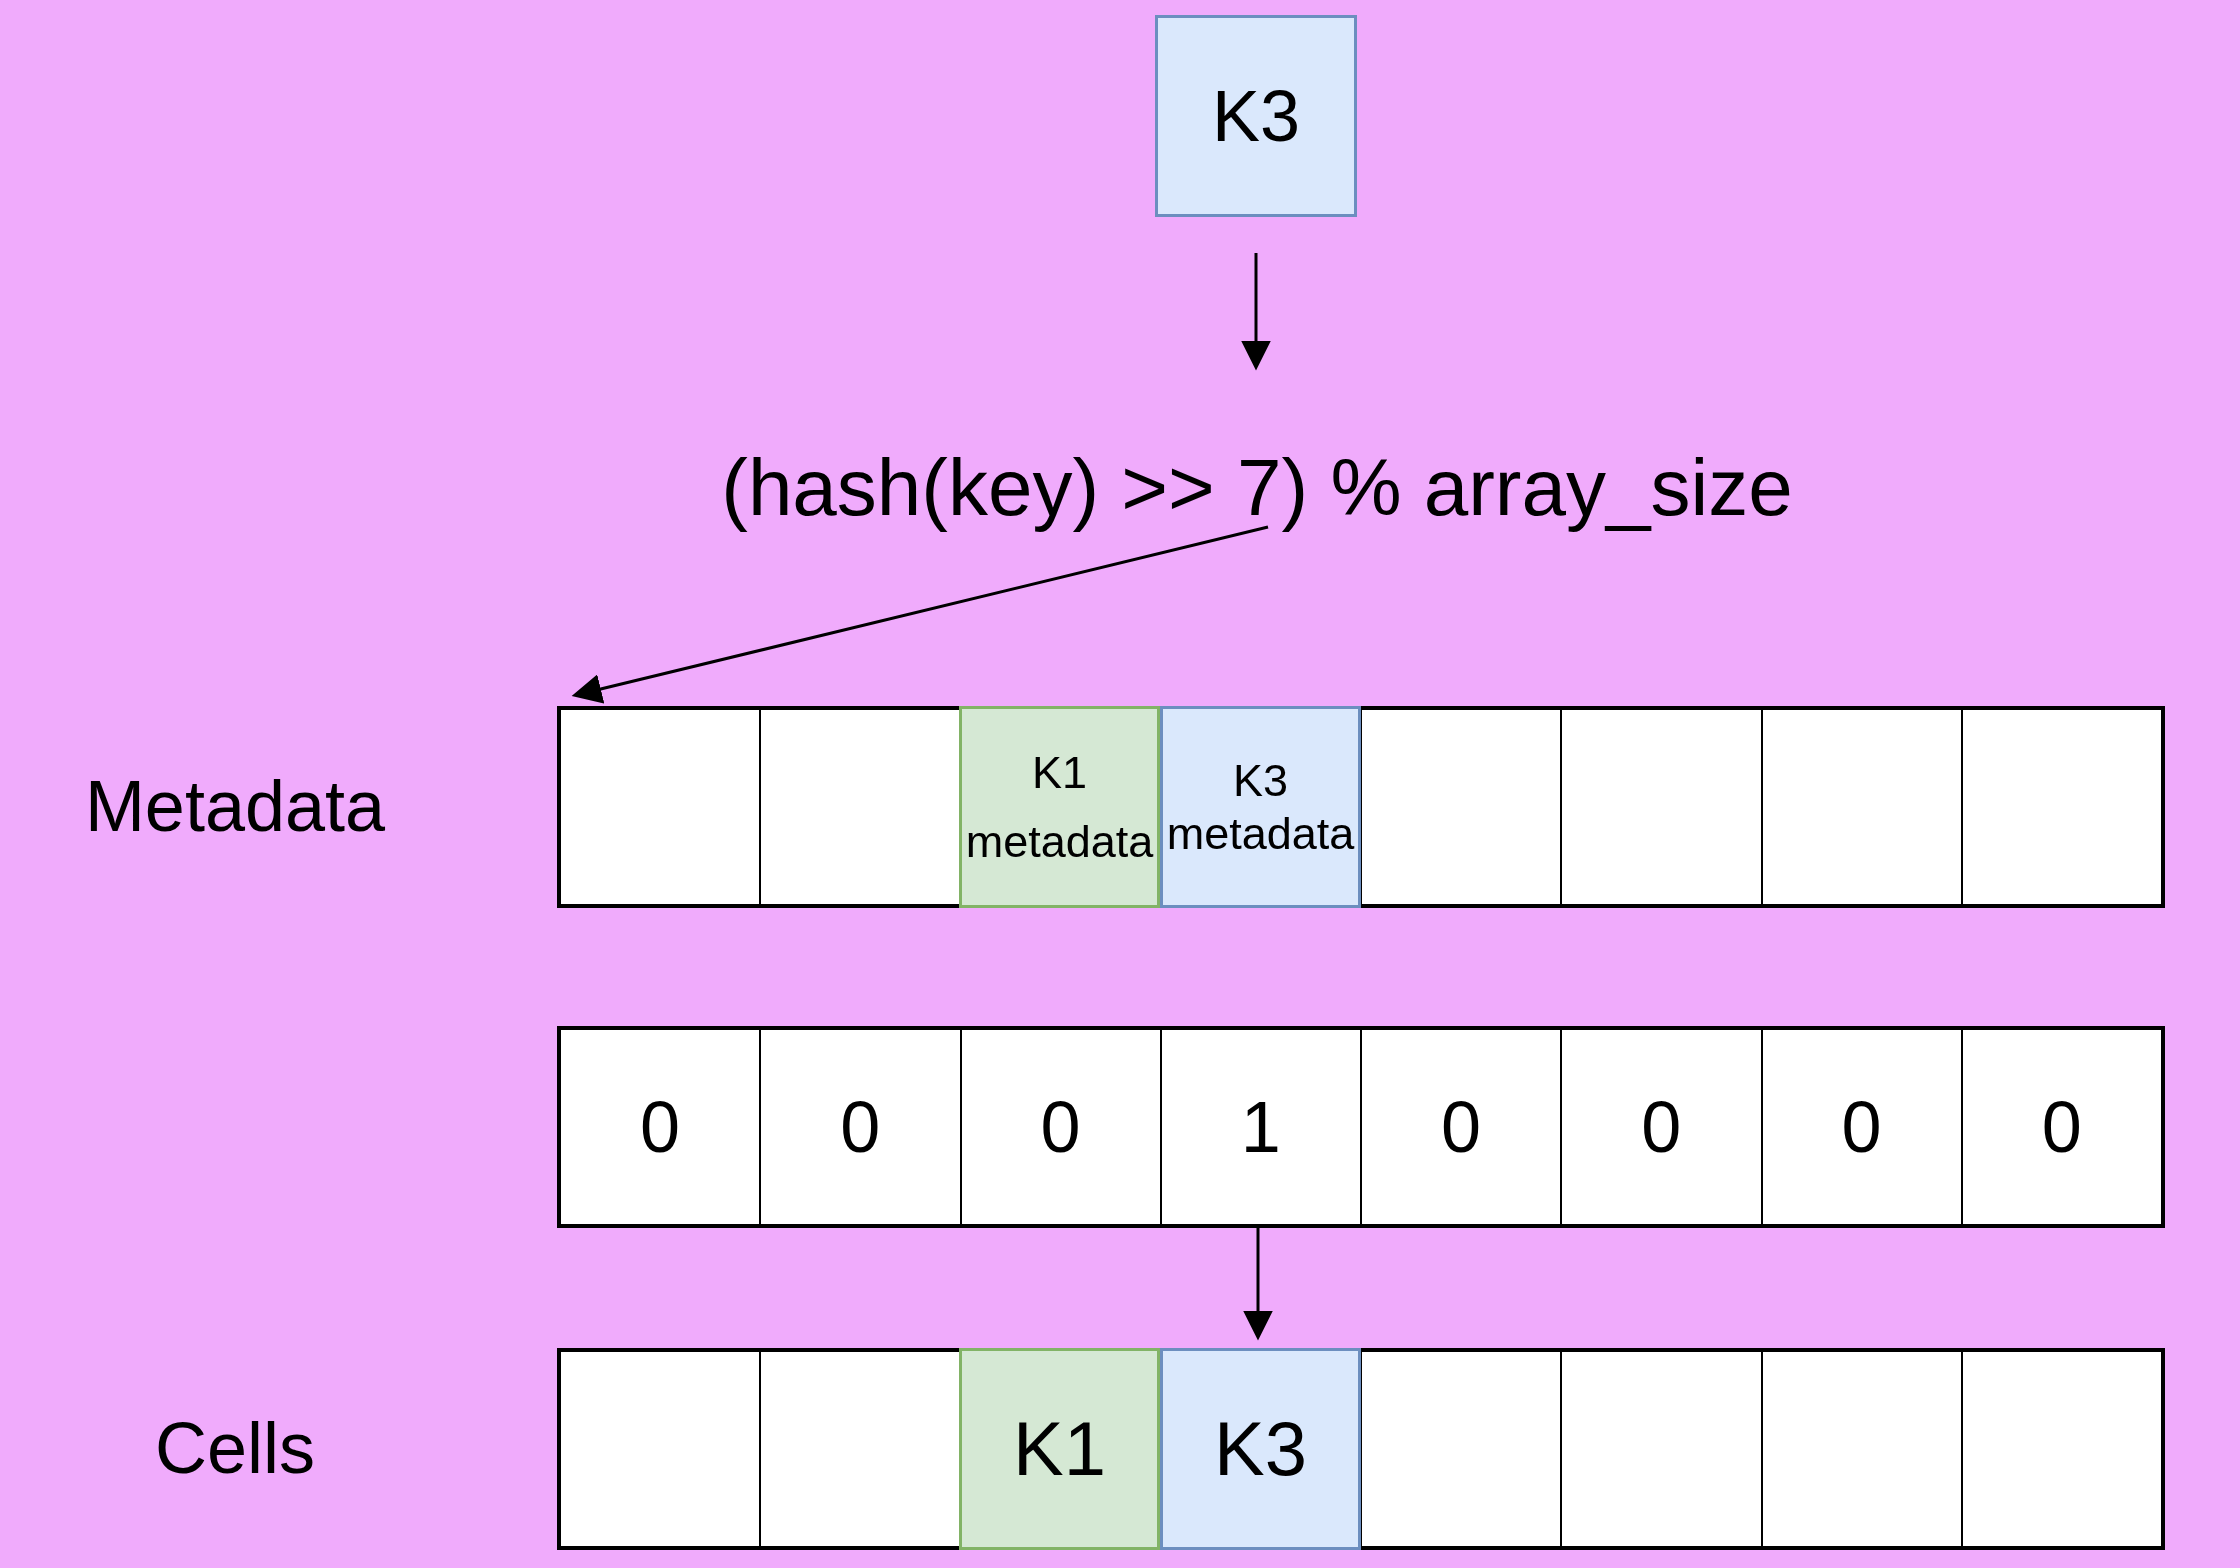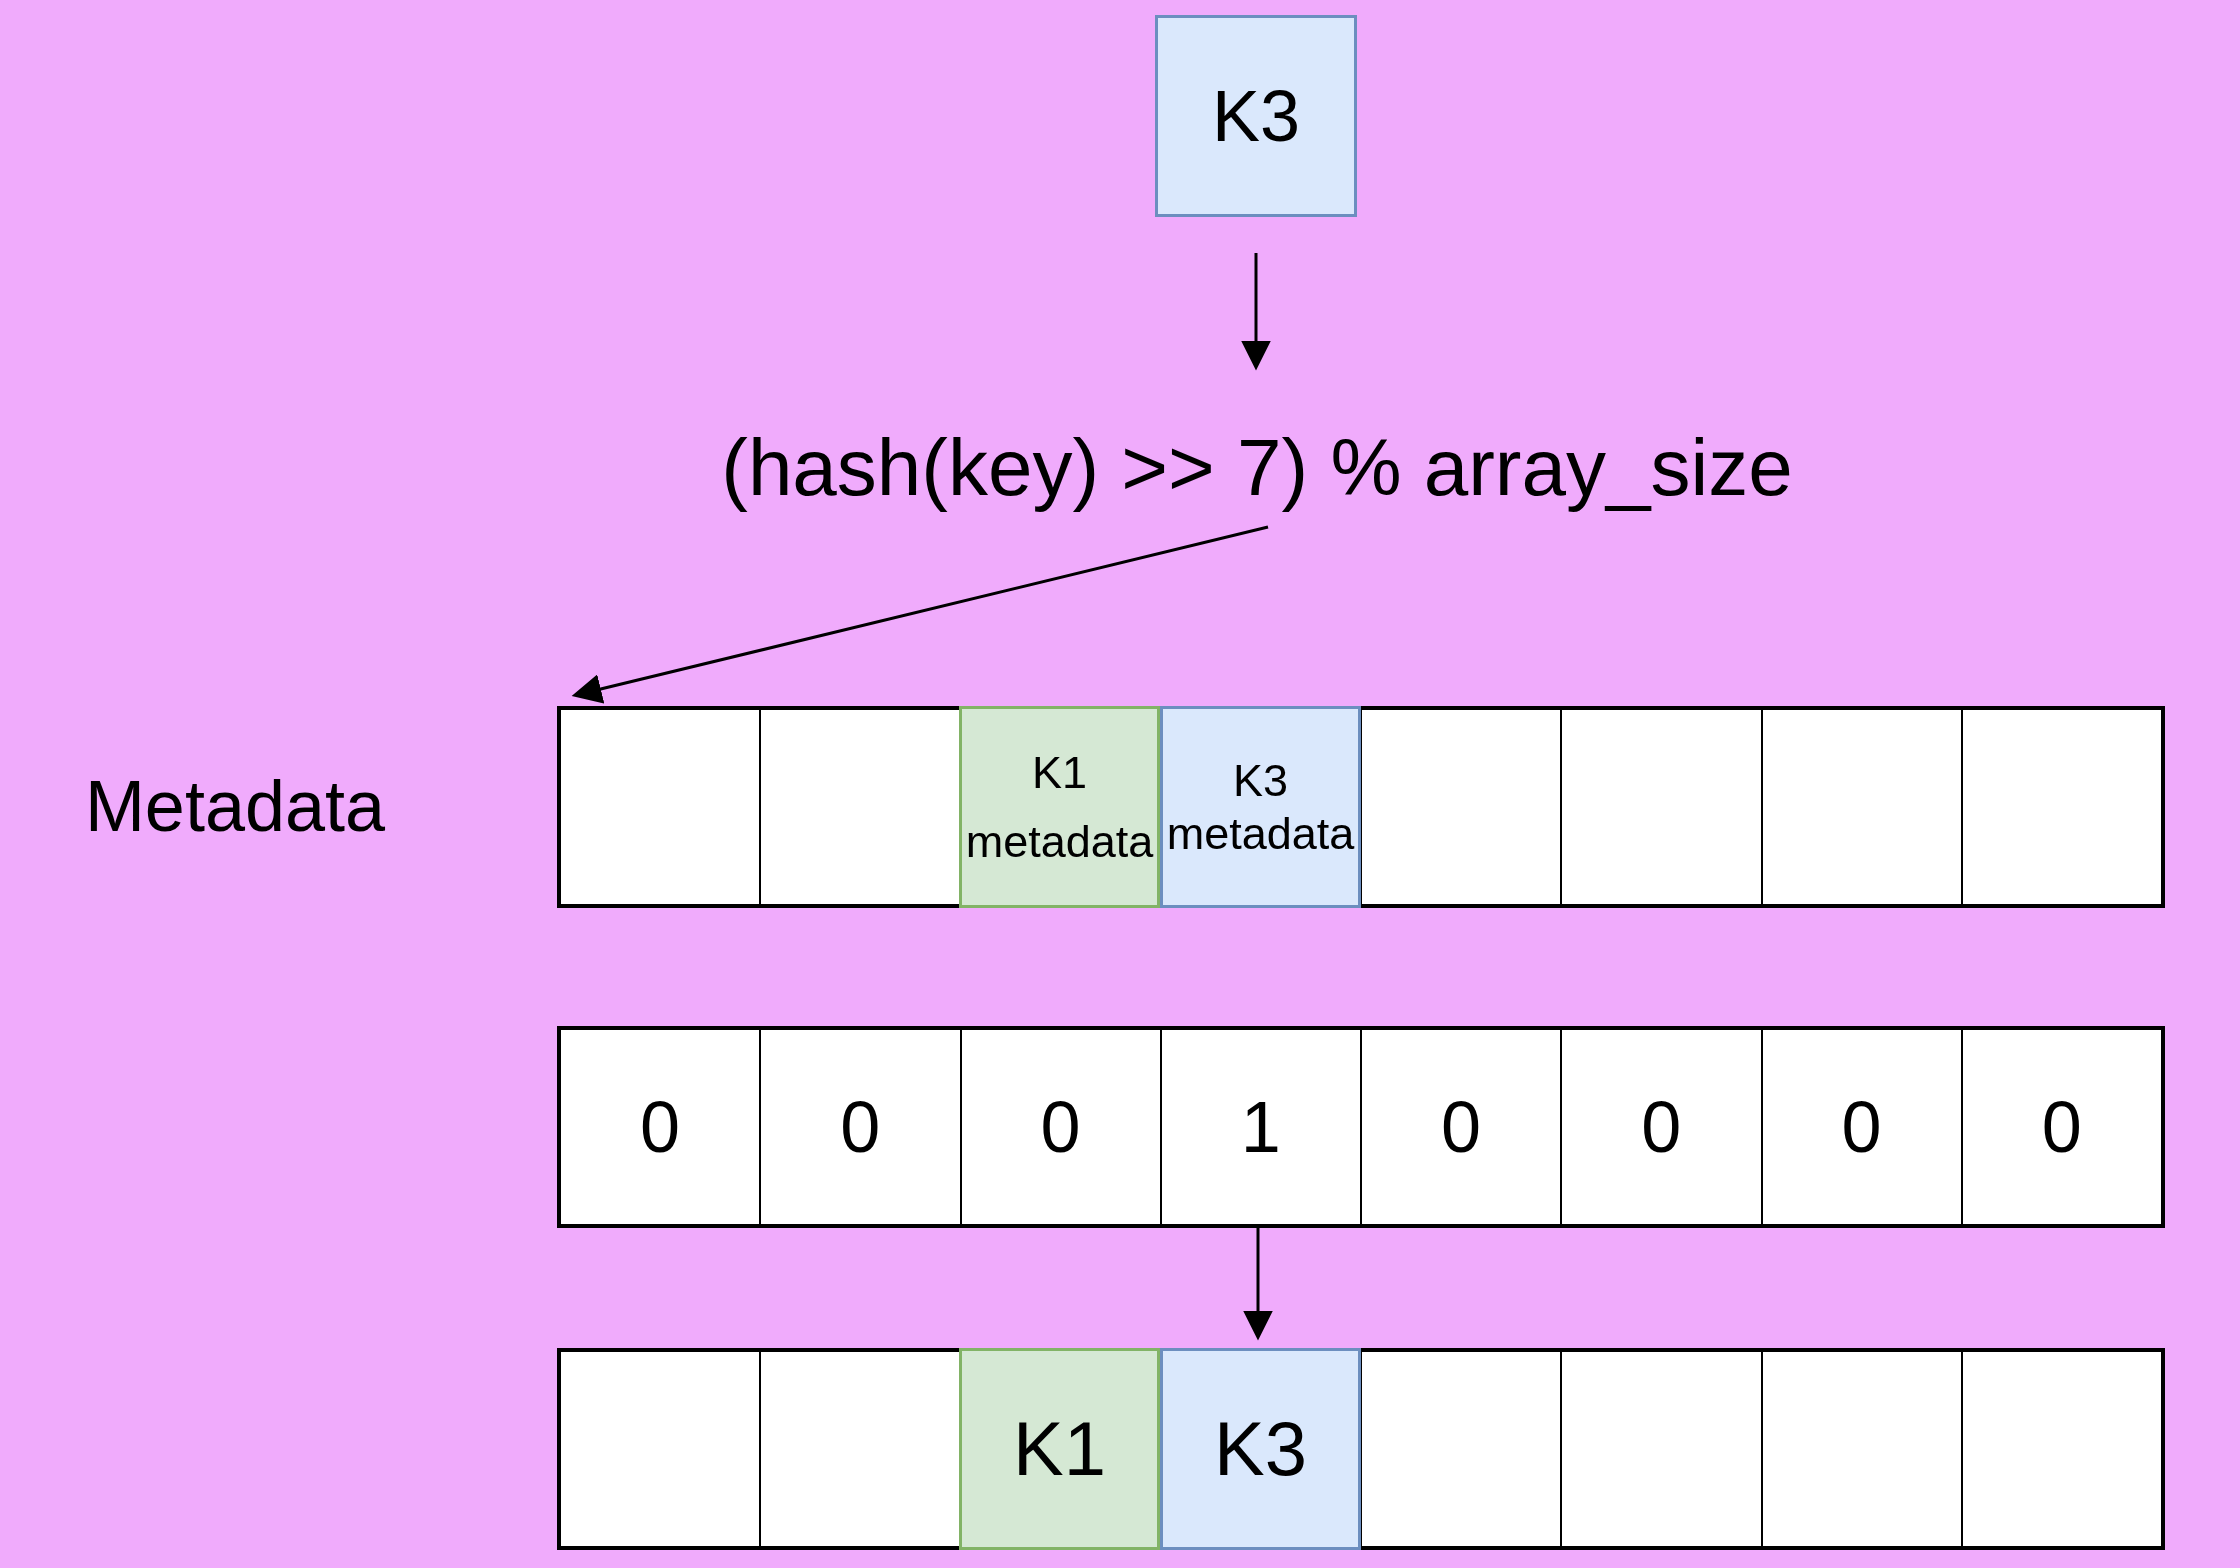--- a/index.html
+++ b/index.html
@@ -16,21 +16,21 @@
   .key-box{
     position:absolute;left:1155px;top:15px;width:202px;height:202px;
     box-sizing:border-box;
     background:#dae8fc;border:3px solid #6c8ebf;
     display:flex;align-items:center;justify-content:center;
     font-size:72px;
   }
 
   
   .formula{
-    position:absolute;left:557px;top:424px;width:1400px;
+    position:absolute;left:557px;top:444px;width:1400px;
     text-align:center;font-size:80px;line-height:1.1;
     white-space:nowrap;
   }
 
   
   .side-label{
     position:absolute;font-size:72px;line-height:1;
     text-align:center;width:430px;left:20px;
   }
   .side-label.metadata{top:770px;}
@@ -80,20 +80,21 @@
 
 <div class="canvas">
 
   <div class="key-box">
     <span>K3</span>
   </div>
 
   <div class="formula">(hash(key) &gt;&gt; 7) % array_size</div>
 
   <div class="side-label metadata">Metadata</div>
+  <div class="side-label cells">Cells</div>
 
   <div class="row row-metadata">
     <div class="cell"></div>
     <div class="cell"></div>
     <div class="cell"></div>
     <div class="cell"></div>
     <div class="cell"></div>
     <div class="cell"></div>
     <div class="cell"></div>
     <div class="cell"></div>

